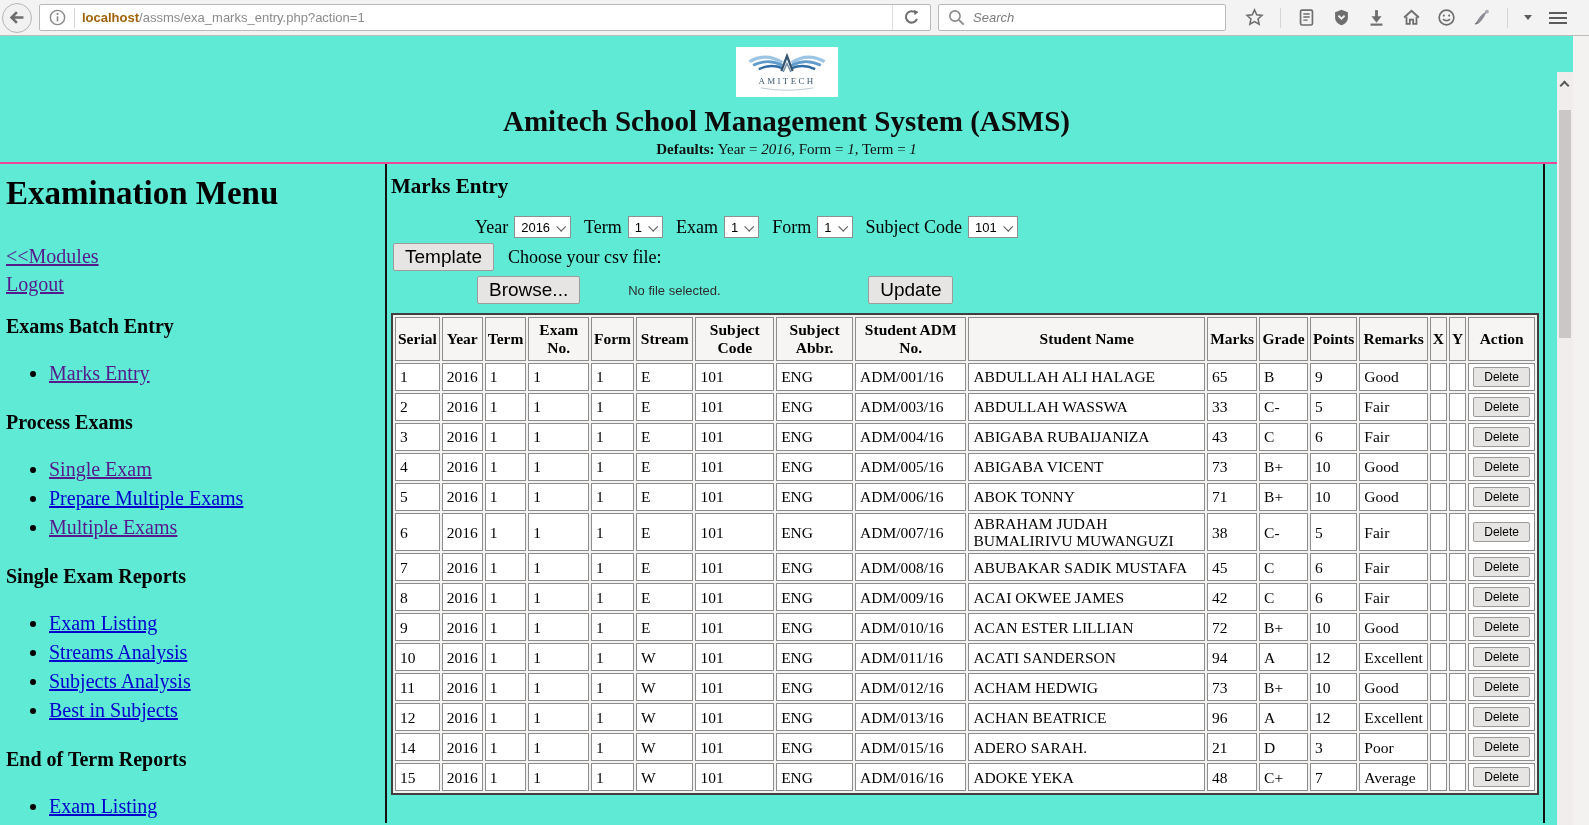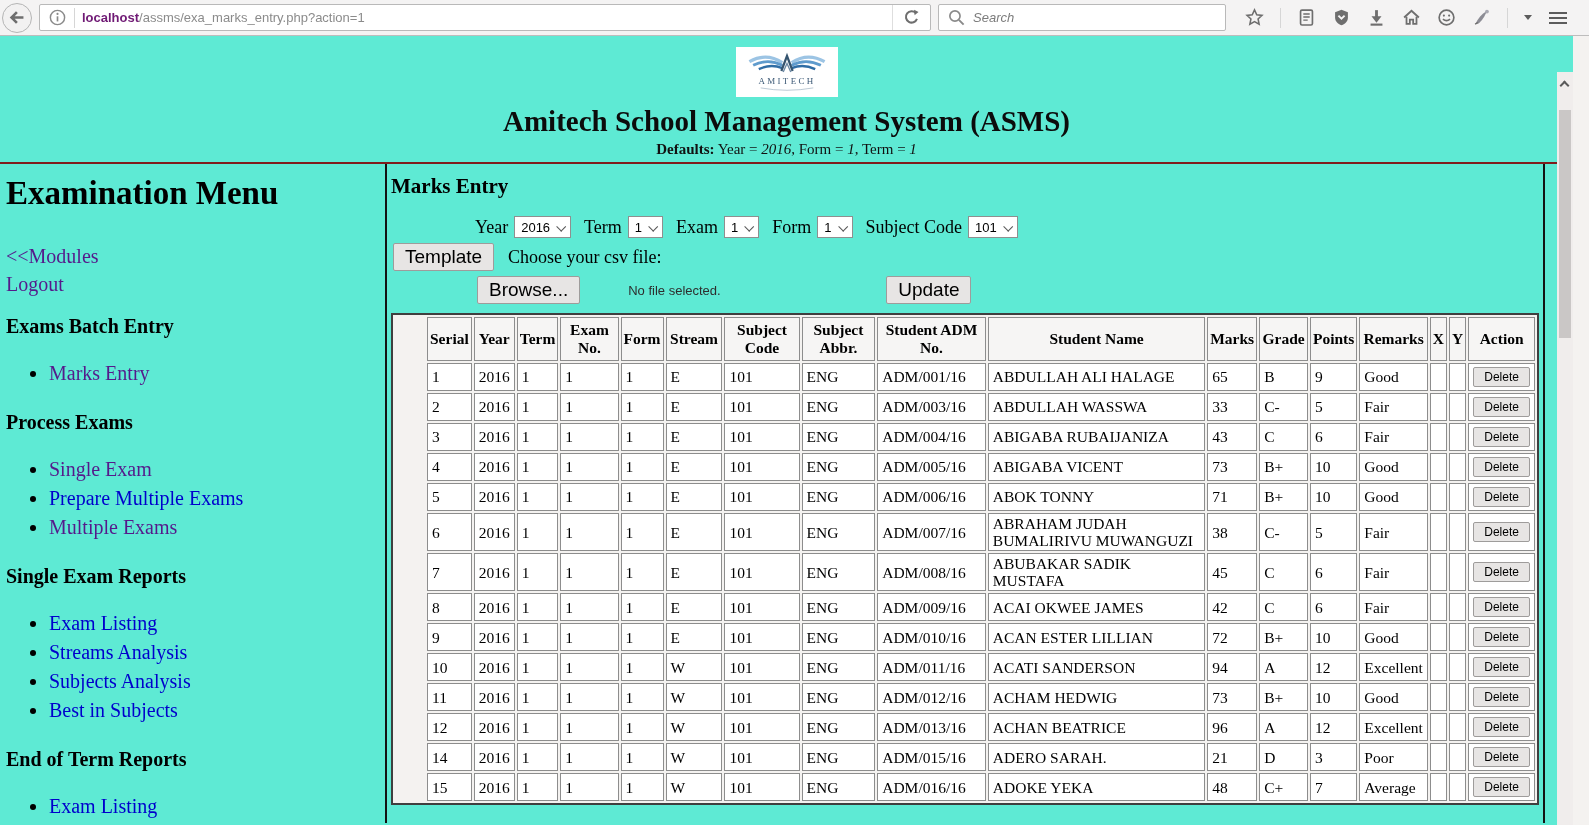--- a/index.html
+++ b/index.html
@@ -10,21 +10,21 @@
   .chrome { position:absolute; top:0; left:0; width:1589px; height:36px;
             background:#f4f3f3; border-bottom:1px solid #bdbdbd;
             display:flex; align-items:center; padding:0 8px; gap:7px; z-index:10;
             font-family:"Liberation Sans","DejaVu Sans",sans-serif; }
   .back-btn { width:30px; height:30px; border-radius:50%; border:1px solid #b5b5b5;
               background:#f2f1f1; display:flex; align-items:center; justify-content:center;
               flex:0 0 auto; margin-left:-6px; }
   .urlbar { width:892px; height:27px; background:#fff; border:1px solid #b9b9b9;
             border-radius:2px; display:flex; align-items:center; padding:0 0 0 8px; gap:7px; }
   .url-text { font-size:13px; color:#1a1a1a; white-space:nowrap; }
-  .url-text .host { color:#701a75; font-weight:bold;margin-top:48px; }
+  .url-text .host { color:#a16207; font-weight:bold;margin-top:48px; }
   .url-text .path { color:#8b8b8b; font-weight:normal; }
   .urlbar .grow { flex:1; }
   .reload-wrap { border-left:1px solid #dedede; height:25px; display:flex; align-items:center;
                  padding:0 9px; }
   .searchbar { width:288px; height:27px; background:#fff; border:1px solid #b9b9b9;
                border-radius:2px; display:flex; align-items:center; padding:0 8px; gap:7px; }
   .search-ph { font-size:13px; font-style:italic; color:#7c7c7c; }
   .chrome-icons { display:flex; align-items:center; gap:16px; margin-left:12px; }
   .vdiv { width:1px; height:20px; background:#d6d6d6; }
   .caret { width:0; height:0; border-left:4px solid transparent; border-right:4px solid transparent;
@@ -36,29 +36,29 @@
   
   .page { position:absolute; top:36px; left:0; width:1573px; height:789px;
           background:#5eead4; overflow:hidden; }
   .masthead { text-align:center; height:126px; padding-top:11px; }
   .logo-box { display:inline-block; background:#ffffff; width:102px; height:50px; padding:1px 4px; }
   .site-title { font-size:29px; font-weight:bold; color:#0c0c0c; margin:7px 0 3px; }
   .defaults { font-size:15px; color:#111; }
   .defaults b { font-weight:bold; }
   .defaults i { font-style:italic; }
 
-  .layout { display:flex; border-top:2px solid #7f1d1d; height:661px; }
+  .layout { display:flex; border-top:2px solid #ec4899; height:661px; }
 
   
   .sidebar { width:387px; min-width:387px; border-right:2px solid #131313;
              padding:2px 8px 0 6px; }
   .sb-title { font-size:33px; font-weight:bold; margin:9px 0 0; }
   .sb-top { margin-top:33px; }
   .sb-top div { margin:5px 0; }
-  a.sblink { color:#0000cc; font-size:20px; cursor:pointer; }
+  a.sblink { color:#0000cc; text-decoration:underline; font-size:20px; cursor:pointer; }
   a.sblink.visited { color:#551a8b; }
   .sb-h { font-size:20px; font-weight:bold; margin:19px 0 0;font-family:Liberation Serif, serif; }
   .sb-ul { margin:24px 0 26px 26px; padding-left:17px; }
   .sb-ul li { margin:6px 0; font-size:20px; }
 
   
   .content { width:1158px; min-width:1158px; border-right:2px solid #131313;
              padding:4px 4px 0 4px; }
   .main-title { font-size:21px; font-weight:bold; margin:6px 0 0 0; }
   .filters { margin:17px 0 0 84px; display:flex; align-items:center; }
@@ -70,25 +70,25 @@
                 border-right:1.6px solid #555; border-bottom:1.6px solid #555;
                 transform:rotate(45deg) translateY(-1px); }
   .btn { font-family:"Liberation Sans","DejaVu Sans",sans-serif; font-size:19px; color:#000;
          background:#e7e5e4; border:1px solid #9e9c9b; border-radius:2px;
          padding:2px 11px; cursor:pointer; }
   .csv-row1 { margin:5px 0 0 2px; display:flex; align-items:center; }
   .csv-label { font-size:18px; margin-left:14px; }
   .csv-row2 { margin:5px 0 0 86px; display:flex; align-items:center;gap:36px; }
   .file-status { font-family:"Liberation Sans","DejaVu Sans",sans-serif; font-size:13px;
                  color:#2e2e2e; margin-left:12px; width:200px; }
-  .update-btn { margin-left:22px; }
+  .update-btn { margin-left:4px; }
 
   
   table.marks { border-collapse:separate; border-spacing:2px; background:#f4f2f0;
-                border:2px solid #3f3f3f; margin-top:9px; table-layout:fixed;padding-left:32px; }
+                border:2px solid #3f3f3f; margin-top:9px; table-layout:fixed; }
   table.marks th { background:#f6f5f4; border:1px solid #8d8d8d; font-size:15.5px;
                    font-weight:bold; text-align:center; vertical-align:middle;
                    height:44px; padding:1px 2px; line-height:1.15; }
   table.marks td { background:#ffffff; border:1px solid #8d8d8d; font-size:15.5px;
                    height:28px; padding:1px 4px; vertical-align:middle; line-height:1.1;
                    overflow:hidden; }
   .del-btn { display:block; margin:0 auto; font-family:"Liberation Sans","DejaVu Sans",sans-serif;
              font-size:12px; background:#e7e5e4; border:1px solid #9e9c9b; border-radius:2px;
              padding:2px 10px; cursor:pointer; }
   .c0{width:42px}.c1{width:38px}.c2{width:36px}.c3{width:63px}.c4{width:42px}

